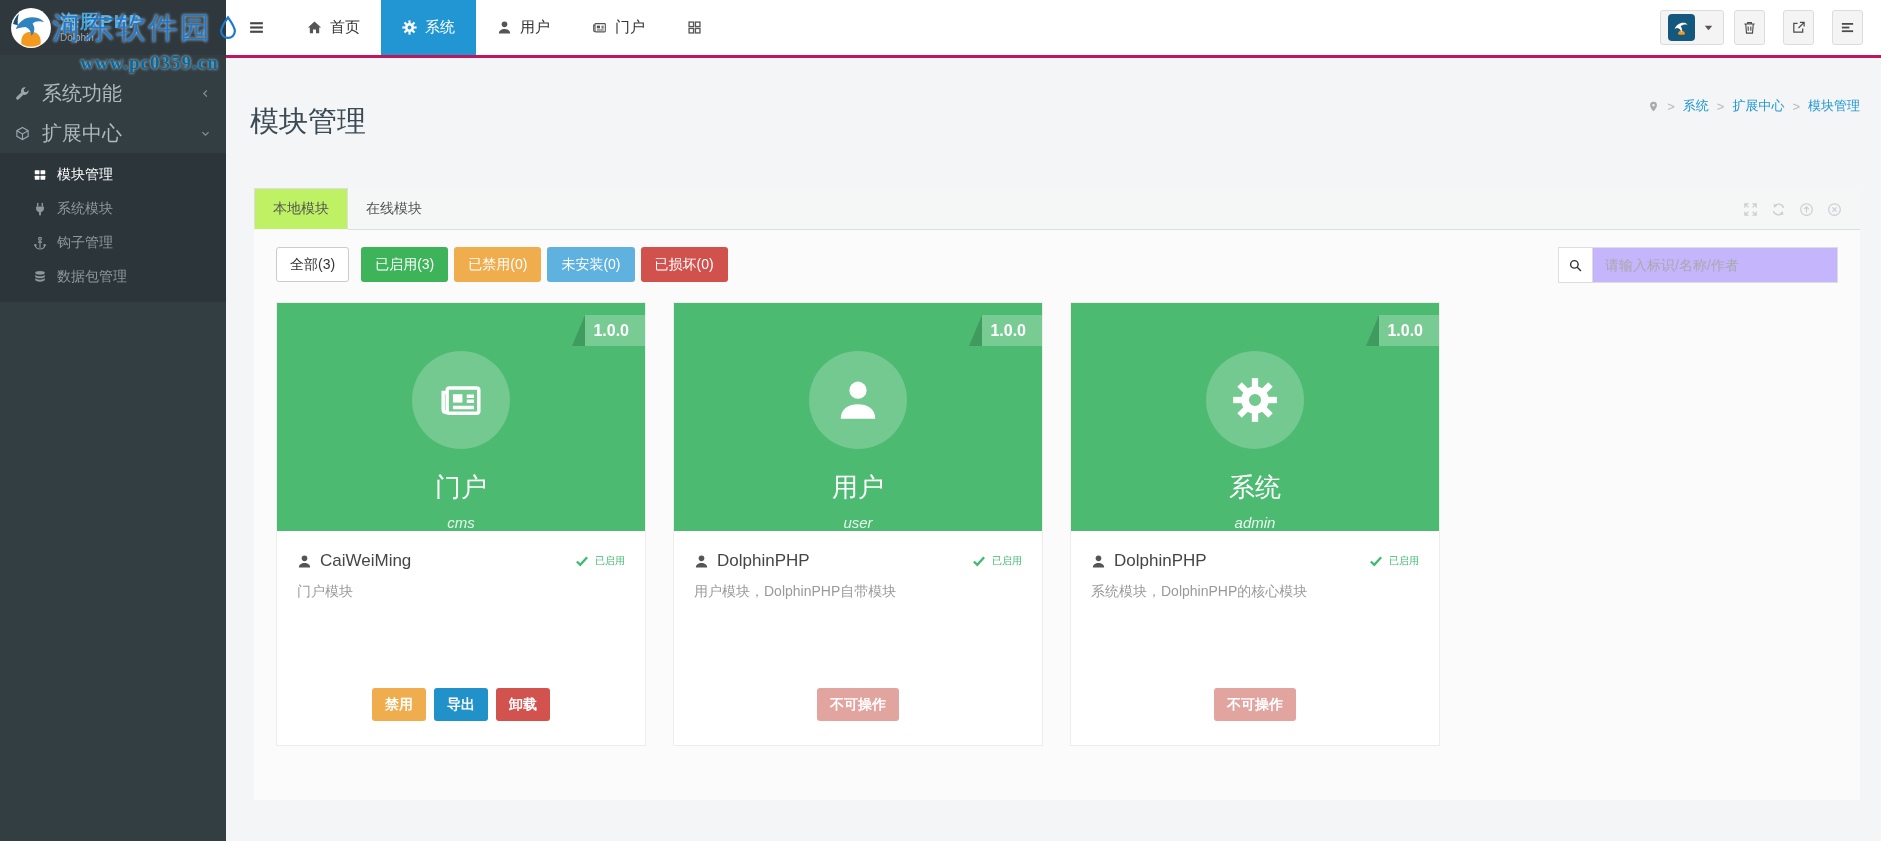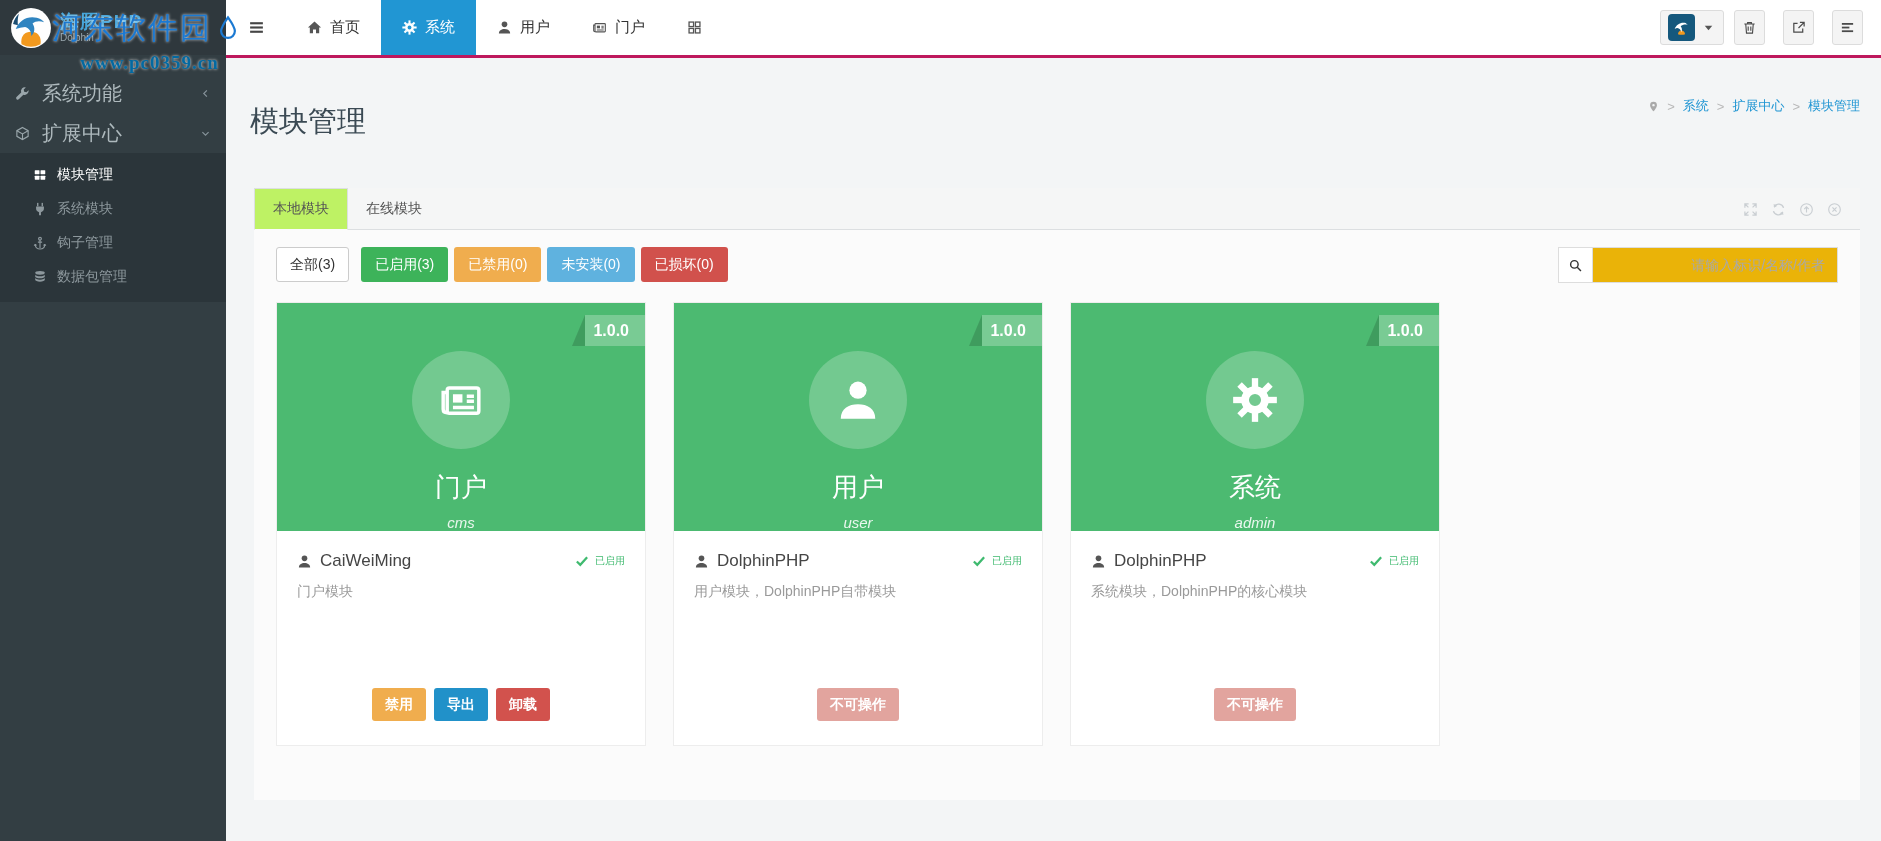--- a/index.html
+++ b/index.html
@@ -67,21 +67,21 @@
   .f-all{background:#fff;color:#333;border-color:#cccccc;margin-right:12px;}
   .f-enabled{background:#3db35a;margin-right:6px;}
   .f-disabled{background:#f0ad4e;margin-right:6px;}
   .f-uninstalled{background:#5fb2df;margin-right:6px;}
   .f-broken{background:#d1514c;}
   .search{position:absolute;right:0;top:0;display:flex;}
   .search-btn{width:35px;height:36px;background:#fff;border:1px solid #dddddd;display:flex;align-items:center;
               justify-content:center;color:#333;cursor:pointer;box-sizing:border-box;}
   .search-btn .ic{width:15px;height:15px;}
   .search-input{width:245px;height:36px;border:1px solid #dddddd;border-left:none;padding:0 12px;font-size:14px;
-                color:#333;background:#eab308;outline:none;box-sizing:border-box;font-family:inherit;text-align:right;}
+                color:#333;background:#c4b5fd;outline:none;box-sizing:border-box;font-family:inherit;}
   .search-input::placeholder{color:#a9a9a9;}
 
   
   .cards{display:flex;gap:27px;margin-top:19px;}
   .card{width:370px;background:#ffffff;border:1px solid #ededed;box-sizing:border-box;}
   .card-hd{position:relative;height:228px;background:#4cba71;display:flex;flex-direction:column;align-items:center;justify-content:space-between;}
   .ribbon{position:absolute;top:12px;right:0;height:31px;padding:0 16px 0 8px;background:rgba(255,255,255,0.25);
           color:#fff;font-weight:bold;font-size:16px;display:flex;align-items:center;}
   .ribbon::before{content:"";position:absolute;left:-13px;top:0;width:0;height:0;
           border-bottom:31px solid rgba(0,0,0,0.16);border-left:13px solid transparent;}

